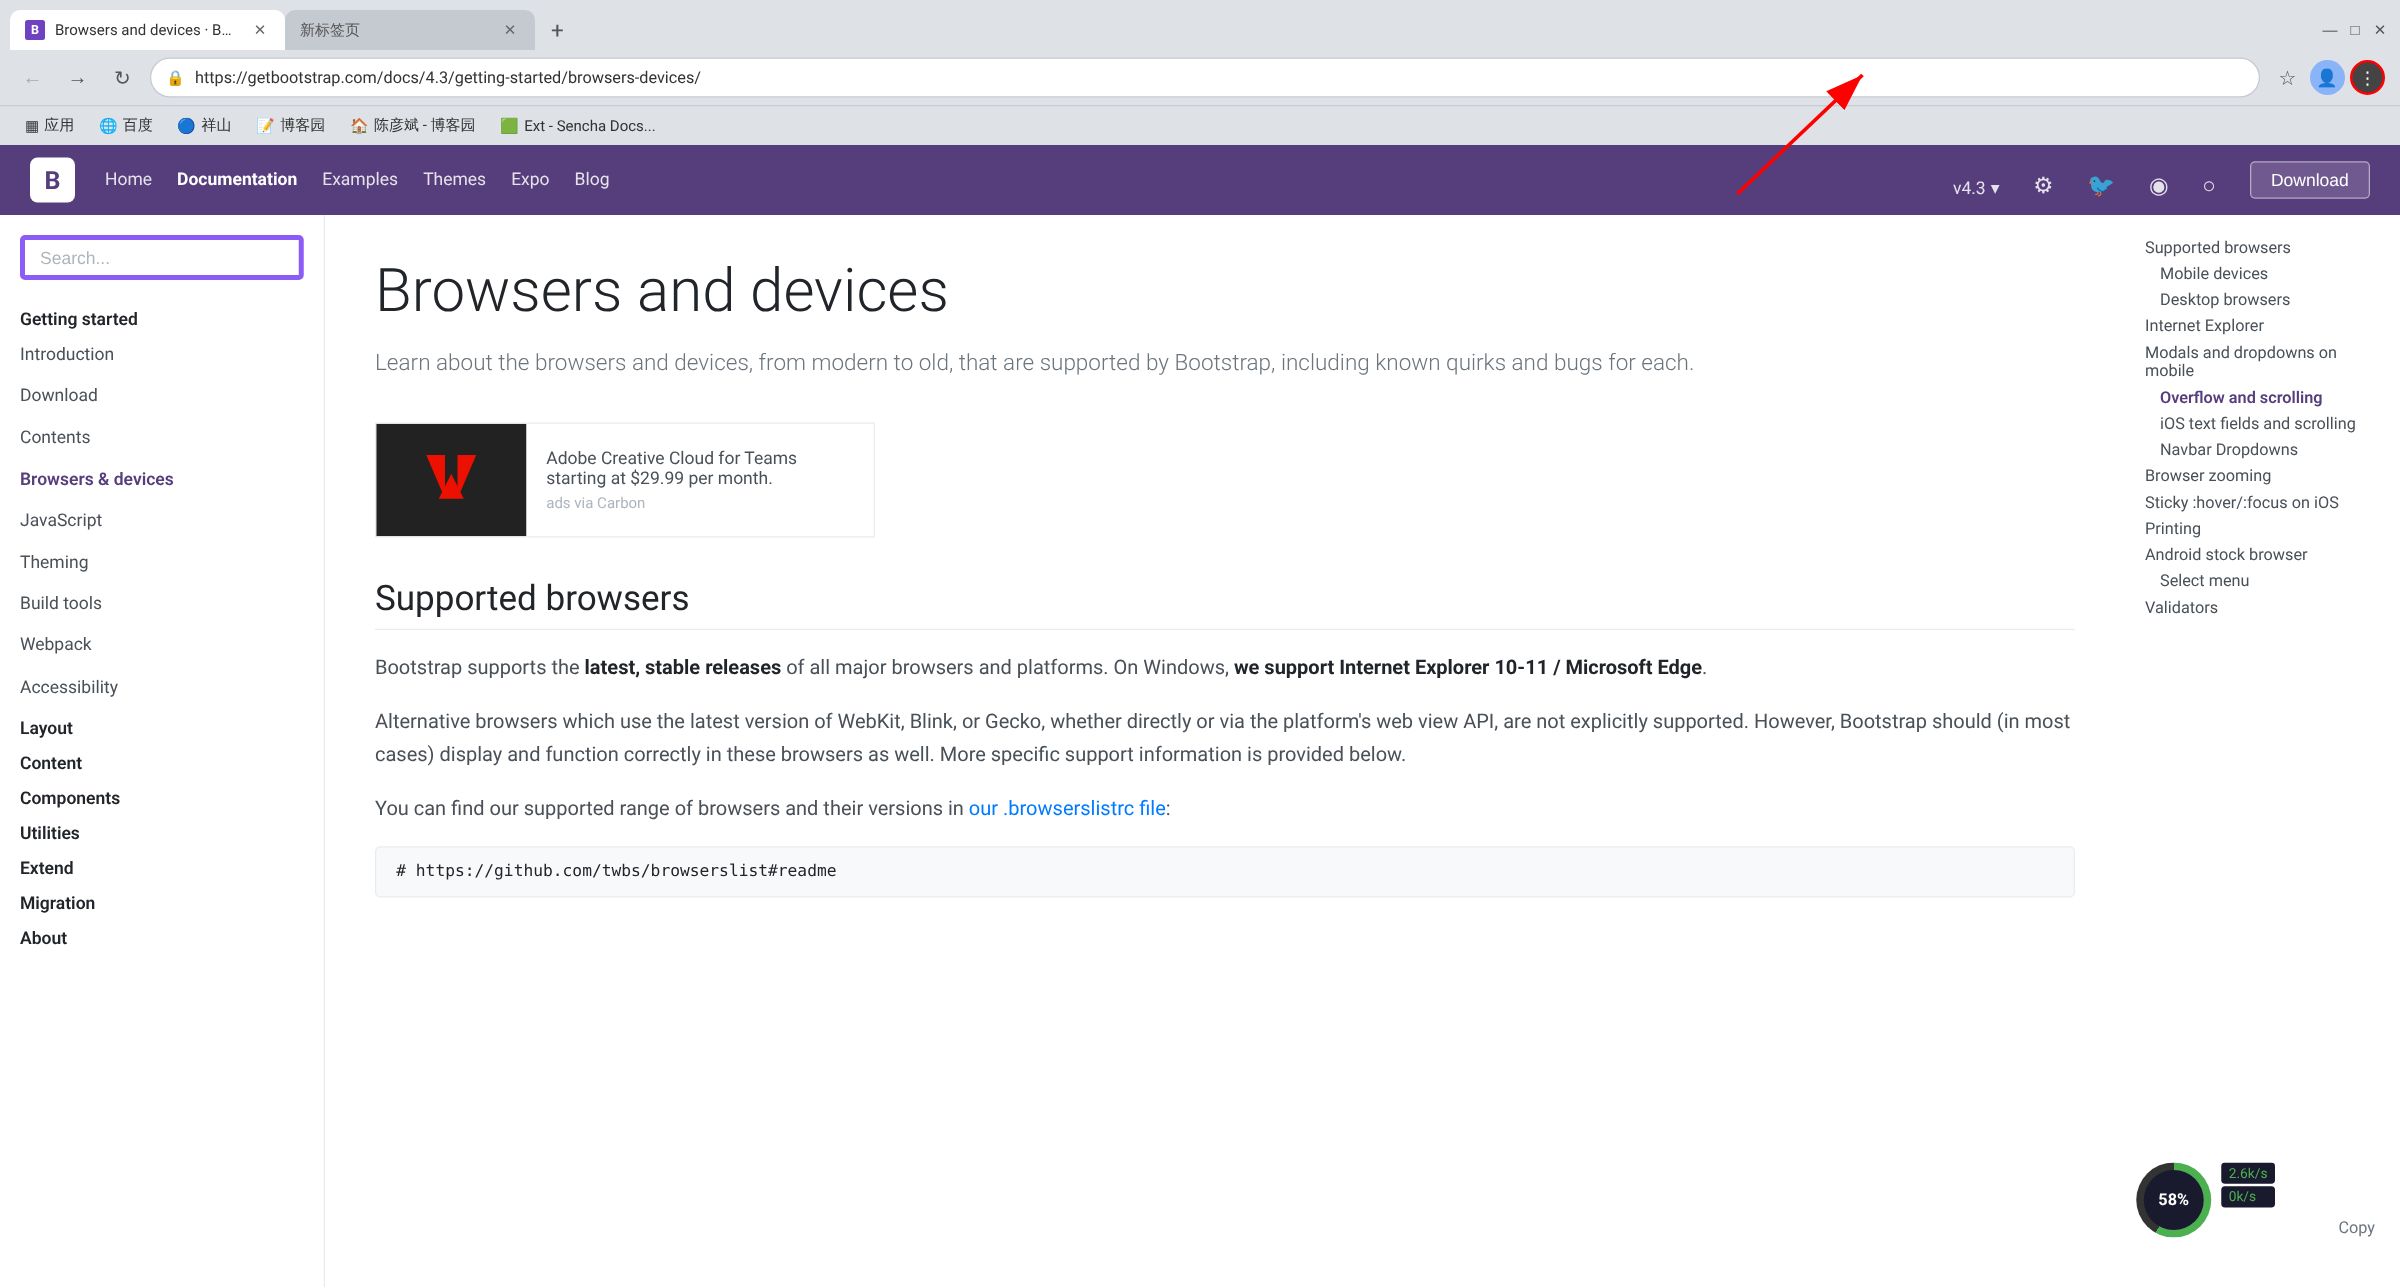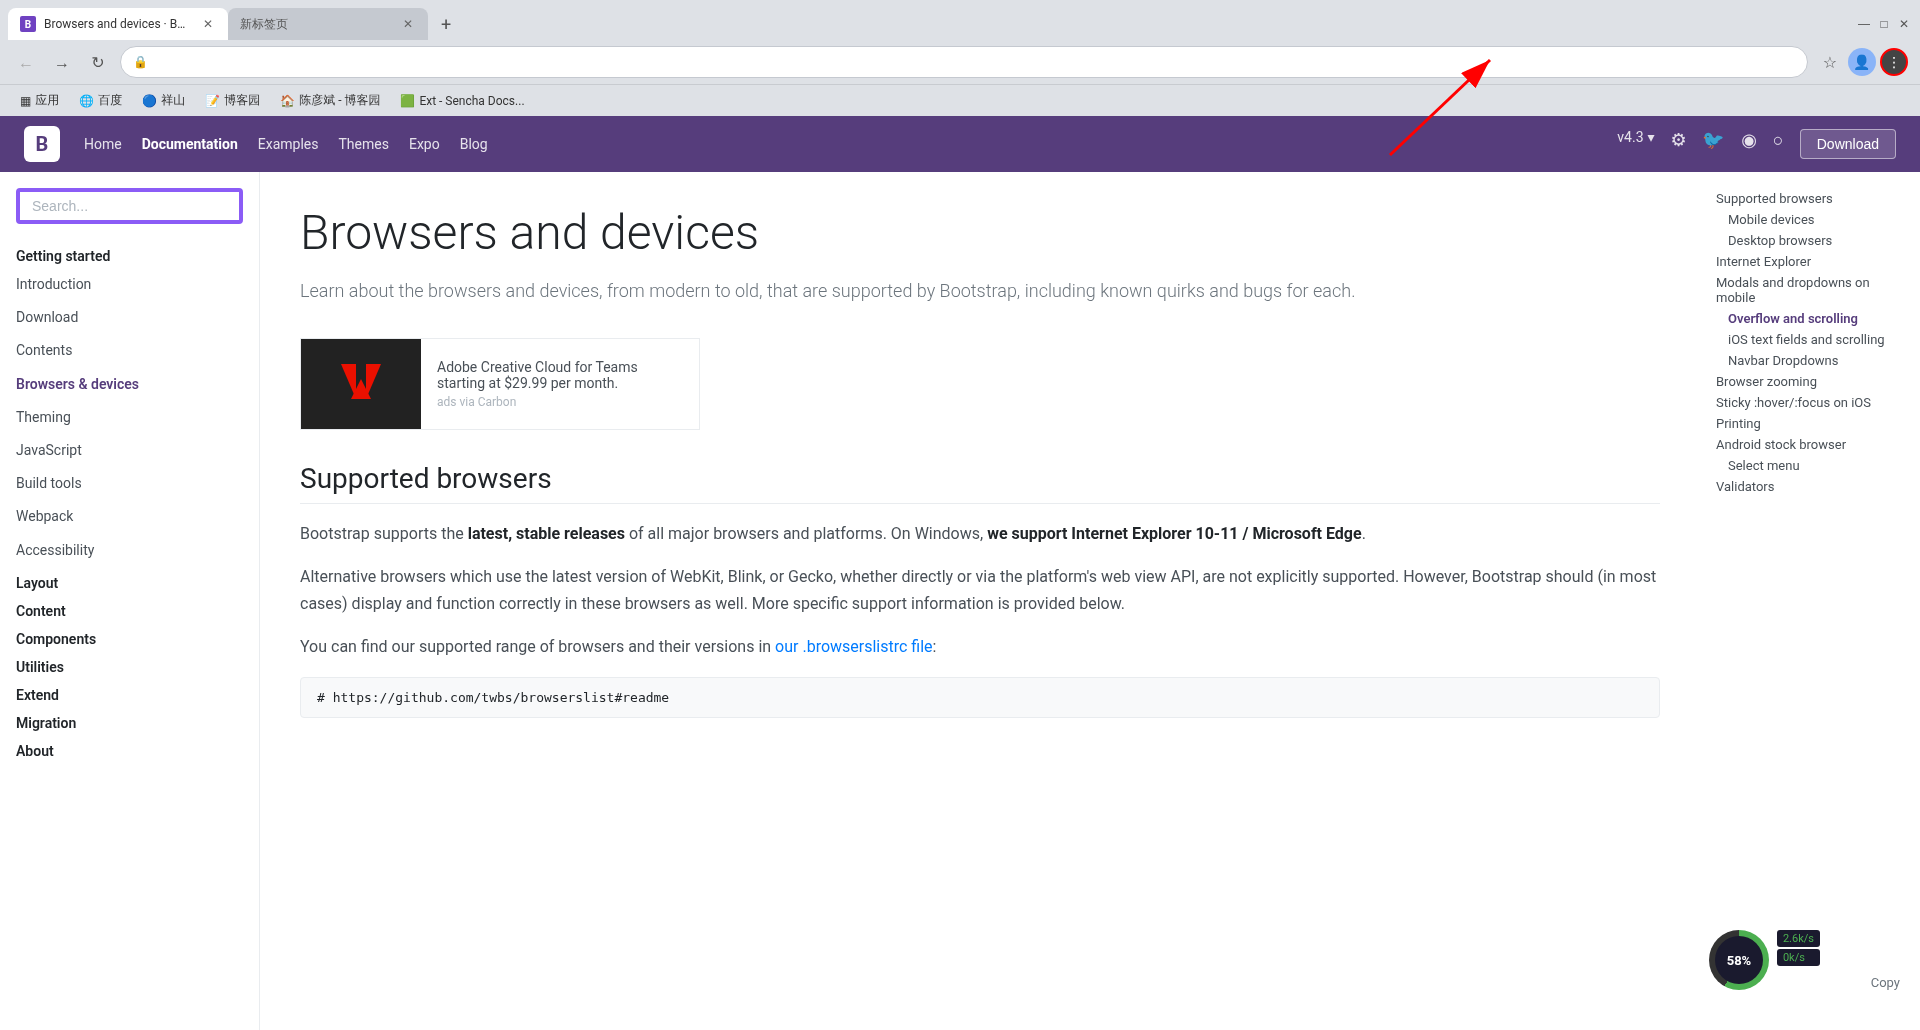--- a/index.html
+++ b/index.html
@@ -33,21 +33,21 @@
 
     
     .page { display: flex; flex-direction: column; height: calc(1030px - 116px); }
 
     
     .bs-navbar { background: #563d7c; display: flex; align-items: center; padding: 0 24px; height: 56px; color: white; gap: 24px; }
     .bs-logo { width: 36px; height: 36px; background: #fff; border-radius: 6px; display: flex; align-items: center; justify-content: center; color: #563d7c; font-weight: bold; font-size: 20px; cursor: pointer; }
     .bs-nav-links { display: flex; gap: 20px; align-items: center; }
     .bs-nav-link { color: rgba(255,255,255,0.85); text-decoration: none; font-size: 14px; cursor: pointer; padding: 4px 0; }
     .bs-nav-link.active { color: #fff; font-weight: bold; }
-    .bs-nav-right { margin-left: auto; display: flex; align-items: flex-start; gap: 16px; }
+    .bs-nav-right { margin-left: auto; display: flex; align-items: flex-end; gap: 27px; }
     .bs-version { display: flex; align-items: center; gap: 4px; color: rgba(255,255,255,0.85); font-size: 14px; cursor: pointer; }
     .bs-icon { color: rgba(255,255,255,0.85); font-size: 18px; cursor: pointer; }
     .bs-download-btn { background: rgba(255,255,255,0.15); color: #fff; border: 1px solid rgba(255,255,255,0.5); padding: 6px 16px; border-radius: 4px; cursor: pointer; font-size: 14px; }
 
     
     .main-area { display: flex; flex: 1; overflow: hidden; }
 
     
     .sidebar { width: 260px; min-width: 260px; border-right: 1px solid #e9ecef; padding: 16px 0; overflow-y: auto; background: #fff; }
     .search-box { margin: 0 16px 16px; }
@@ -108,20 +108,21 @@
       <button class="win-btn">✕</button>
     </div>
   </div>
 
   <div class="address-bar">
     <div class="nav-btn disabled">←</div>
     <div class="nav-btn">→</div>
     <div class="nav-btn">↻</div>
     <div class="url-bar">
       <span class="url-icon">🔒</span>
+      <span class="url-text">https://getbootstrap.com/docs/4.3/getting-started/browsers-devices/</span>
     </div>
     <div class="toolbar-icons">
       <div class="toolbar-icon">☆</div>
       <div class="profile-icon">👤</div>
       <div class="more-btn">⋮</div>
     </div>
   </div>
 
   <div class="bookmarks-bar">
     <div class="bookmark-item">
@@ -181,22 +182,22 @@
     <div class="sidebar">
       <div class="search-box">
         <input class="search-input" type="text" placeholder="Search..." style="">
       </div>
 
       <div class="sidebar-category">Getting started</div>
       <a class="sidebar-item">Introduction</a>
       <a class="sidebar-item">Download</a>
       <a class="sidebar-item">Contents</a>
       <a class="sidebar-item active">Browsers &amp; devices</a>
+      <a class="sidebar-item">JavaScript</a>
       <a class="sidebar-item">Theming</a>
-      <a class="sidebar-item">JavaScript</a>
       <a class="sidebar-item">Build tools</a>
       <a class="sidebar-item">Webpack</a>
       <a class="sidebar-item">Accessibility</a>
 
       <div class="sidebar-category">Layout</div>
       <div class="sidebar-category">Content</div>
       <div class="sidebar-category">Components</div>
       <div class="sidebar-category">Utilities</div>
       <div class="sidebar-category">Extend</div>
       <div class="sidebar-category">Migration</div>

